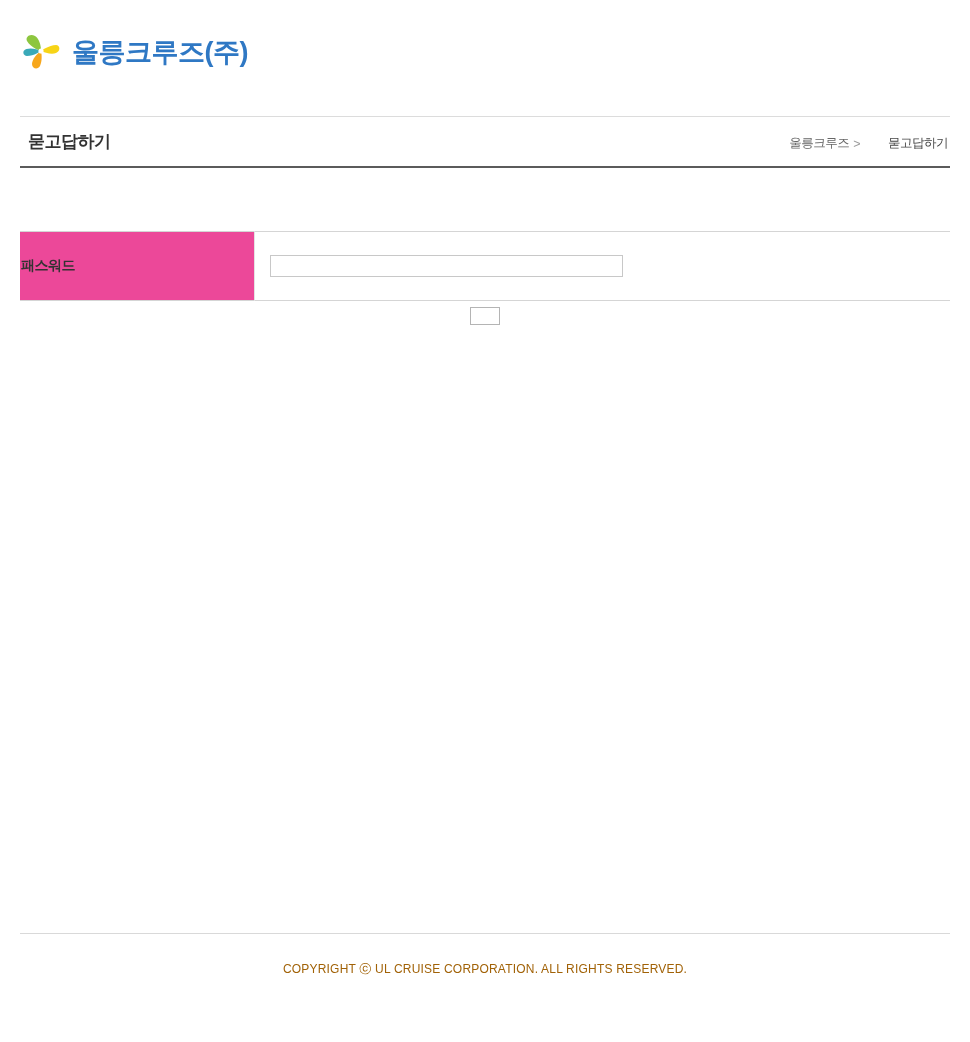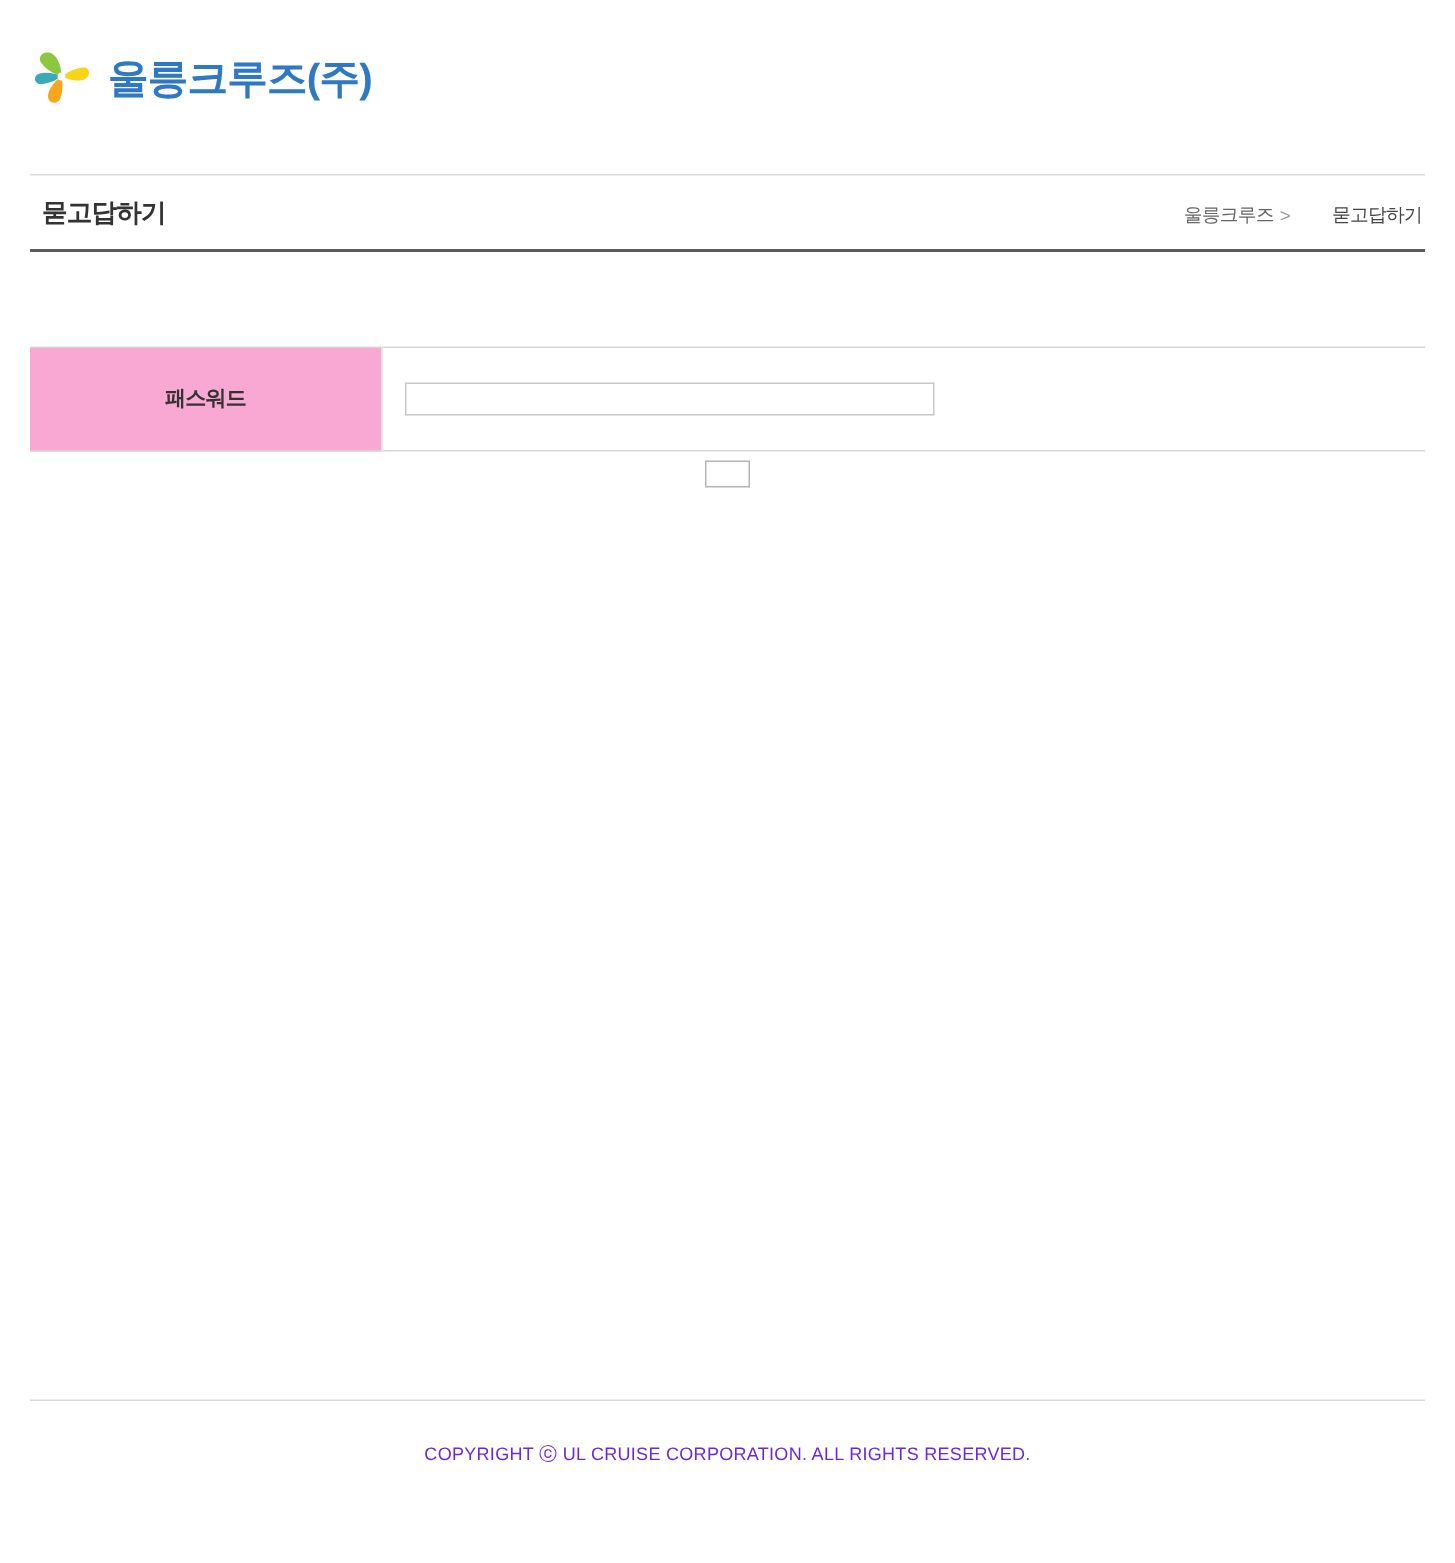--- a/index.html
+++ b/index.html
@@ -96,27 +96,27 @@
   .pw-table {
     width: 930px;
     border-collapse: collapse;
     border-top: 1px solid #d5d5d5;
     border-bottom: 1px solid #d5d5d5;
     table-layout: fixed;
   }
   .pw-table th {
     width: 232px;
     height: 66px;
-    background: #f9a8d4;
+    background: #ec4899;
     border-right: 1px solid #e3e3e3;
     font-size: 14px;
     font-weight: bold;
     color: #333333;
     letter-spacing: -0.5px;
-    text-align: center;
+    text-align: left;
     vertical-align: middle;
   }
   .pw-table td {
     background: #ffffff;
     vertical-align: middle;
     padding-left: 15px;
   }
   .pw-input {
     width: 353px;
     height: 22px;
@@ -157,21 +157,21 @@
     margin-top: 608px;
   }
   .footer {
     width: 930px;
     margin: 0 auto;
     text-align: center;
     padding-top: 27px;
   }
   .copyright {
     font-size: 12px;
-    color: #6d28d9;
+    color: #a16207;
     letter-spacing: 0.2px;
   }
 </style>
 </head>
 <body>
 
 <div class="site-header">
   <a class="logo" href="#">
     <span class="logo-mark">
       <svg width="42" height="42" viewBox="0 0 42 42" xmlns="http://www.w3.org/2000/svg">

